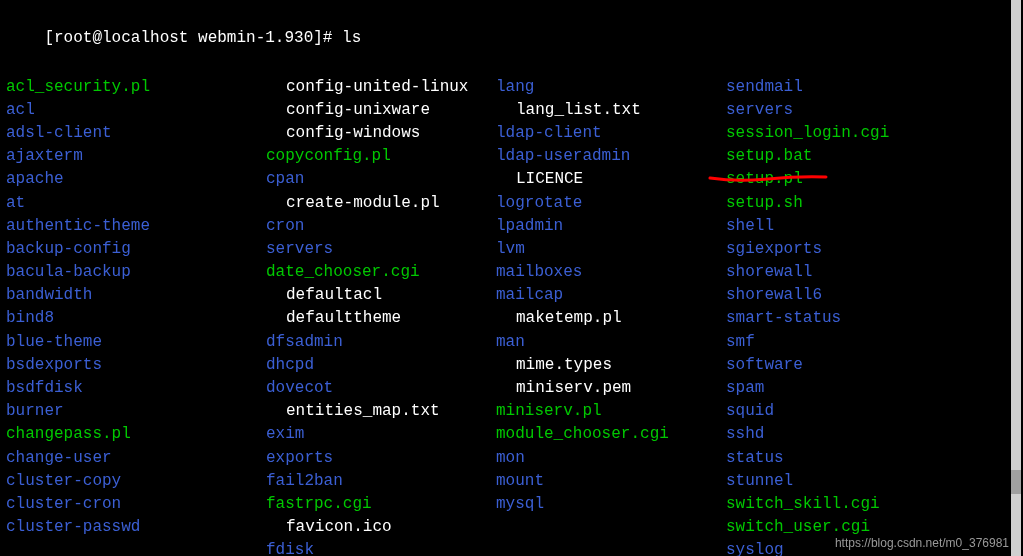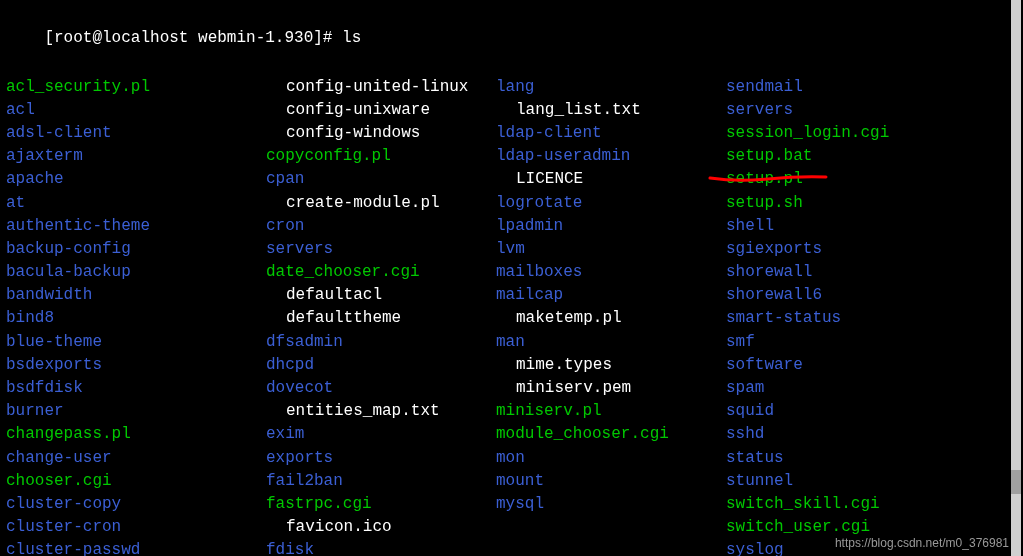--- a/index.html
+++ b/index.html
@@ -103,21 +103,20 @@
         <span class="entry dir">backup-config</span>
         <span class="entry dir">bacula-backup</span>
         <span class="entry dir">bandwidth</span>
         <span class="entry dir">bind8</span>
         <span class="entry dir">blue-theme</span>
         <span class="entry dir">bsdexports</span>
         <span class="entry dir">bsdfdisk</span>
         <span class="entry dir">burner</span>
         <span class="entry exec">changepass.pl</span>
         <span class="entry dir">change-user</span>
-        <span class="entry exec">chooser.cgi</span>
         <span class="entry dir">cluster-copy</span>
         <span class="entry dir">cluster-cron</span>
         <span class="entry dir">cluster-passwd</span>
       </div>
     <div class="col" id="col1">
         <span class="entry file">config-united-linux</span>
         <span class="entry file">config-unixware</span>
         <span class="entry file">config-windows</span>
         <span class="entry exec">copyconfig.pl</span>
         <span class="entry dir">cpan</span>

